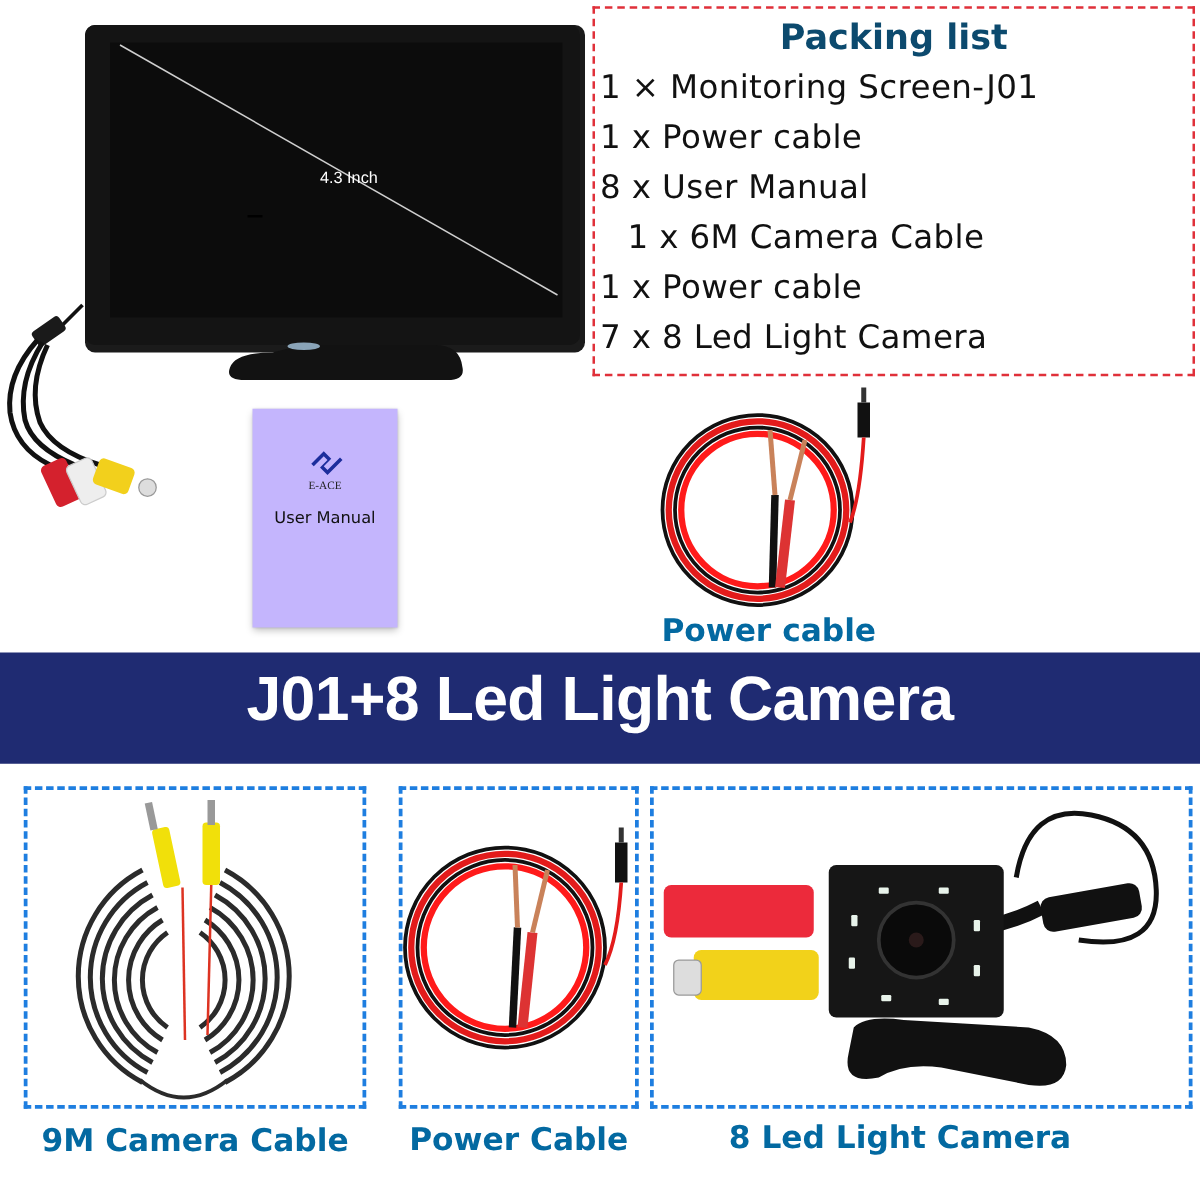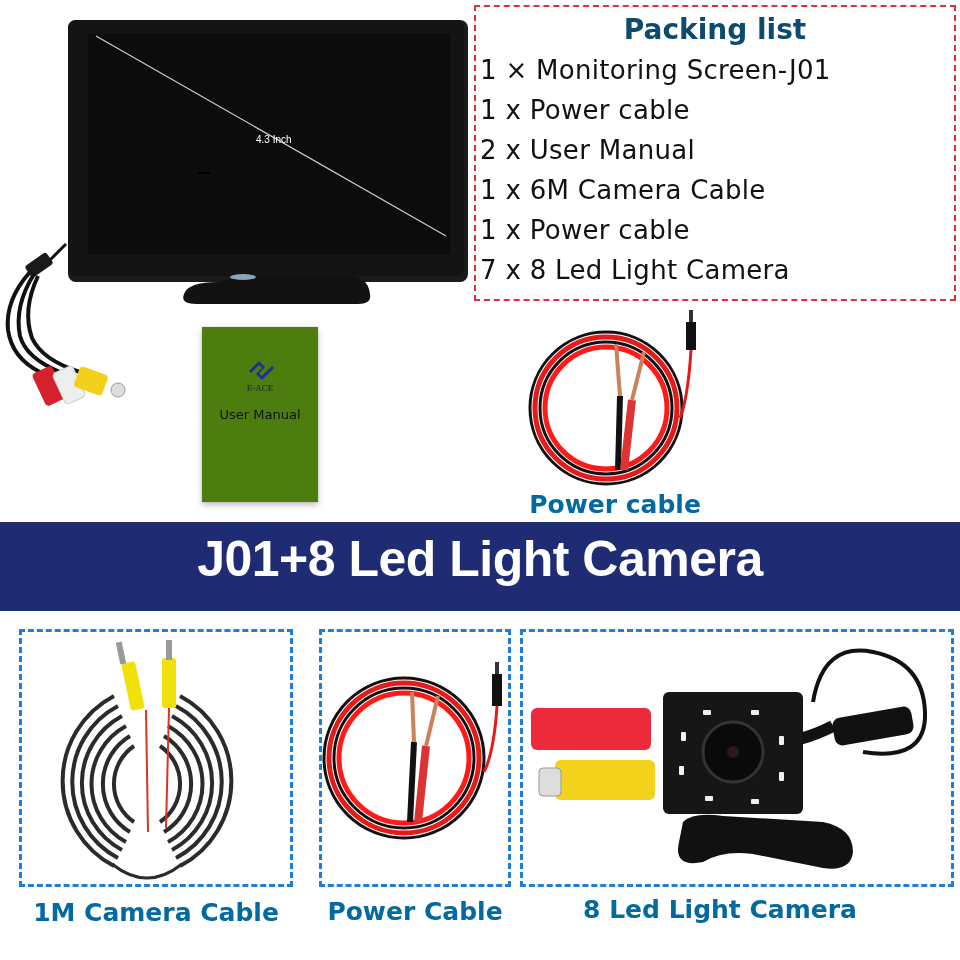--- a/index.html
+++ b/index.html
@@ -19,21 +19,21 @@
   }
   .pack-item {
     left: 4px; font-size: 26px; font-weight: 400; color: #111; white-space: nowrap; letter-spacing: 0.3px;
   }
 
   
   #monitor { left: 68px; top: 14px; width: 400px; height: 290px; }
 
   
   #manual {
-    left: 202px; top: 327px; width: 116px; height: 175px; background: #4d7c0f;
+    left: 202px; top: 327px; width: 116px; height: 175px; background: #c4b5fd;
     box-shadow: 0 3px 6px rgba(0,0,0,0.25), 0 0 2px rgba(0,0,0,0.12);
   }
   #manual-brand { left: 0; right: 0; top: 56px; text-align: center; font-family: "Liberation Serif", serif; font-size: 9px; color: #222; }
   #manual-label { left: 0; right: 0; top: 80px; text-align: center; font-size: 13px; color: #111; }
 
   .caption { font-size: 25px; font-weight: 700; color: #0369a1; white-space: nowrap; text-align: center; }
 
   
   #banner { left: 0; top: 522px; width: 960px; height: 89px; background: #1f2b72; }
   #banner-text {
@@ -49,43 +49,43 @@
 <div id="monitor" class="abs">
   <svg width="400" height="290" viewBox="0 0 400 290">
     <rect x="4" y="6" width="400" height="262" rx="8" fill="#1b1b1b" transform="translate(-4,0)"></rect>
     <rect x="0" y="6" width="396" height="256" rx="8" fill="#141414"></rect>
     <rect x="20" y="20" width="362" height="220" fill="#0c0c0c"></rect>
     <line x1="28" y1="22" x2="378" y2="222" stroke="#cfcfcf" stroke-width="1.2"></line>
     <rect x="130" y="158" width="12" height="2" fill="#000"></rect>
     <path d="M150 268 Q170 262 190 262 L280 262 Q300 262 302 280 Q304 290 290 290 L128 290 Q112 290 116 280 Q120 268 150 268 Z" fill="#121212"></path>
     <ellipse cx="175" cy="263" rx="13" ry="3" fill="#8aa4b8"></ellipse>
   </svg>
-  <span class="abs" style="left:188px; top:120px; color:#fff; font-size:10px; font-family:'Liberation Sans',sans-serif;">4.3 Inch</span>
+  <span class="abs" style="left:188px; top:120px; color:#fff; font-size:13px; font-family:'Liberation Sans',sans-serif;">4.3 Inch</span>
 </div>
 
 <div class="abs" style="left:0; top:240px; width:140px; height:180px;">
   <svg width="140" height="180" viewBox="0 0 140 180">
     <path d="M66 4 L48 22" stroke="#111" stroke-width="3" fill="none"></path>
     <rect x="26" y="18" width="26" height="14" rx="3" fill="#1a1a1a" transform="rotate(-35 39 25)"></rect>
     <path d="M30 32 Q5 60 8 90 Q12 118 40 132" stroke="#111" stroke-width="4" fill="none"></path>
     <path d="M34 34 Q14 66 20 96 Q26 118 60 132" stroke="#111" stroke-width="4" fill="none"></path>
     <path d="M38 36 Q22 70 32 98 Q42 120 80 132" stroke="#111" stroke-width="4" fill="none"></path>
     <rect x="38" y="128" width="22" height="36" rx="4" fill="#d4212d" transform="rotate(-25 49 146)"></rect>
     <rect x="58" y="128" width="22" height="34" rx="4" fill="#eee" stroke="#ccc" transform="rotate(-25 69 145)"></rect>
     <rect x="76" y="130" width="30" height="22" rx="4" fill="#f2d01c" transform="rotate(20 91 141)"></rect>
     <circle cx="118" cy="150" r="7" fill="#ddd" stroke="#999"></circle>
   </svg>
 </div>
 
 <div id="packing-box" class="abs">
   <div id="packing-title" class="abs">Packing list</div>
   <div class="abs pack-item" style="top:48px;">1 × Monitoring Screen-J01</div>
   <div class="abs pack-item" style="top:88px;">1 x Power cable</div>
-  <div class="abs pack-item" style="top:128px;">2 x User Manual</div>
-  <div class="abs pack-item" style="top:168px;">1 x 6M Camera Cable</div>
+  <div class="abs pack-item" style="top:128px;">8 x User Manual</div>
+  <div class="abs pack-item" style="top:168px;margin-left:22px;">1 x 6M Camera Cable</div>
   <div class="abs pack-item" style="top:208px;">1 x Power cable</div>
   <div class="abs pack-item" style="top:248px;">7 x 8 Led Light Camera</div>
 </div>
 
 <div id="manual" class="abs">
   <svg class="abs" style="left:44px; top:32px;" width="30" height="24" viewBox="0 0 30 24">
     <path d="M3 12 L13 2 L19 8 L13 14 L16 17 L26 7 L28 9 L16 21 L10 15 L16 9 L13 6 L5 14 Z" fill="#1c2d9c"></path>
   </svg>
   <div id="manual-brand" class="abs">E-ACE</div>
   <div id="manual-label" class="abs">User Manual</div>
@@ -130,21 +130,21 @@
       <path d="M90 232 Q125 260 160 232" stroke-width="3"></path>
     </g>
     <rect x="104" y="30" width="14" height="48" rx="3" fill="#f1e00a" transform="rotate(-12 111 54)"></rect>
     <rect x="140" y="26" width="14" height="50" rx="3" fill="#f1e00a"></rect>
     <rect x="96" y="10" width="6" height="22" fill="#999" transform="rotate(-12 99 21)"></rect>
     <rect x="144" y="8" width="6" height="20" fill="#999"></rect>
     <path d="M124 78 L126 200" stroke="#d32" stroke-width="2"></path>
     <path d="M147 76 L144 196" stroke="#d32" stroke-width="2"></path>
   </svg>
 </div>
-<div class="abs caption" style="left:19px; top:898px; width:274px;">1M Camera Cable</div>
+<div class="abs caption" style="left:19px; top:898px; width:274px;">9M Camera Cable</div>
 
 <div class="abs blue-box" style="left:319px; top:629px; width:192px; height:258px;">
   <svg width="186" height="252" viewBox="0 0 186 252">
     <circle cx="82" cy="126" r="80" fill="none" stroke="#111" stroke-width="3"></circle>
     <circle cx="82" cy="126" r="75" fill="none" stroke="#e31b1b" stroke-width="5"></circle>
     <circle cx="82" cy="126" r="70" fill="none" stroke="#111" stroke-width="3"></circle>
     <circle cx="82" cy="126" r="65" fill="none" stroke="#ff1a1a" stroke-width="5"></circle>
     <path d="M88 190 L92 110" stroke="#111" stroke-width="6"></path>
     <path d="M96 190 L104 114" stroke="#d33" stroke-width="8"></path>
     <path d="M92 110 L90 60" stroke="#c9825a" stroke-width="4"></path>

